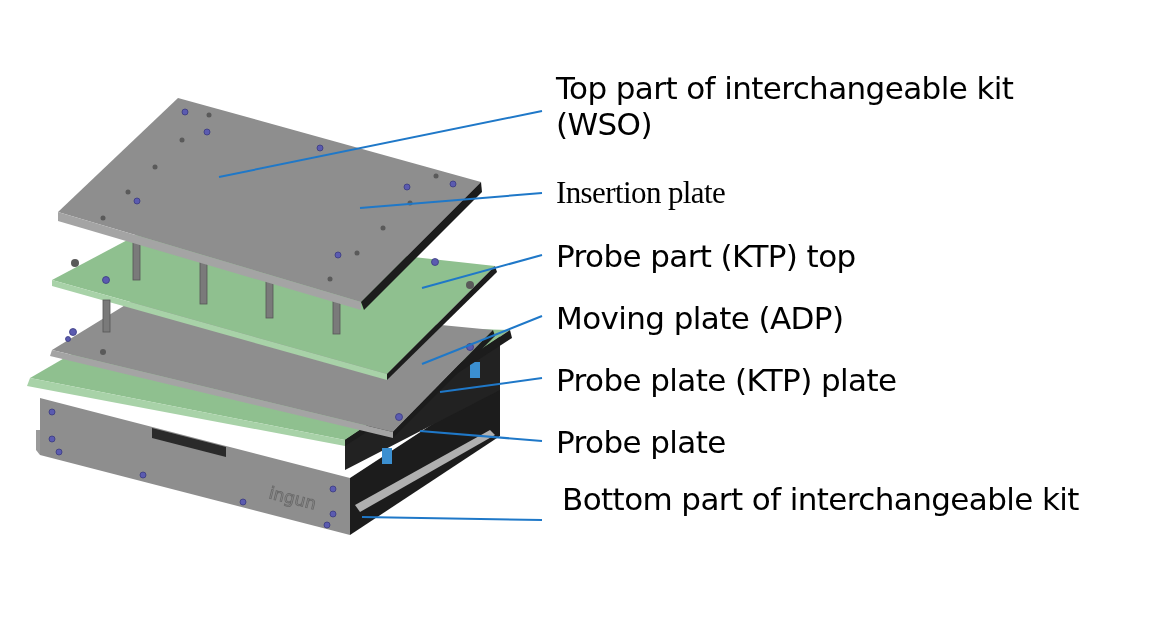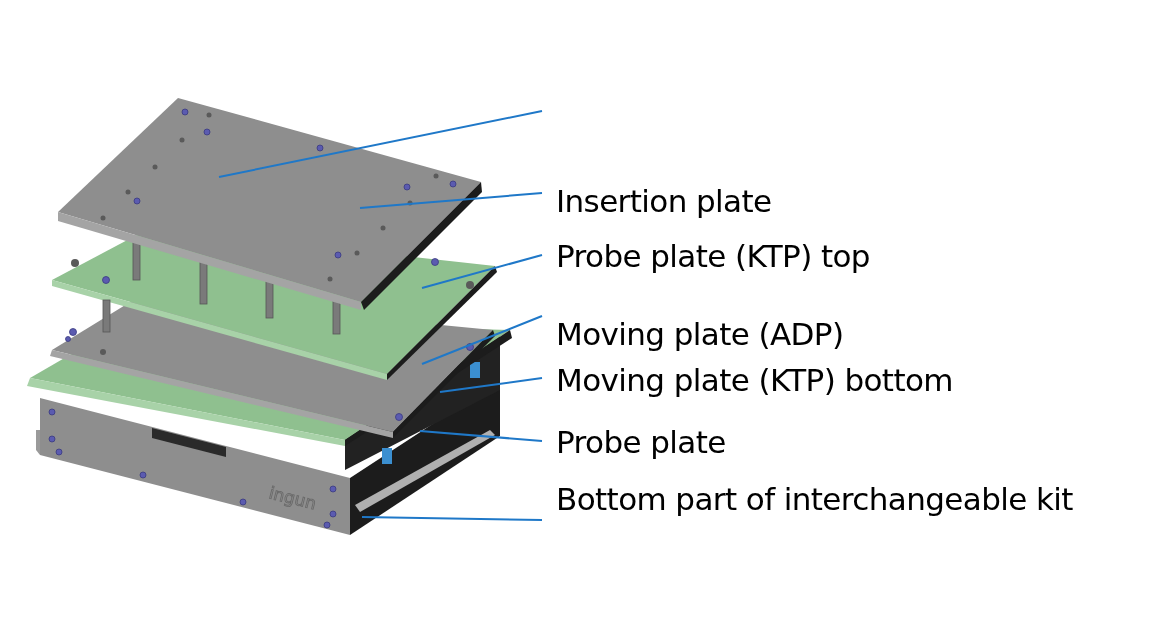--- a/index.html
+++ b/index.html
@@ -108,21 +108,25 @@
     <line class="leader" x1="219" y1="177" x2="542" y2="111"></line>
     <line class="leader" x1="360" y1="208" x2="542" y2="193"></line>
     <line class="leader" x1="422" y1="288" x2="542" y2="255"></line>
     <line class="leader" x1="422" y1="364" x2="542" y2="316"></line>
     <line class="leader" x1="440" y1="392" x2="542" y2="378"></line>
     <line class="leader" x1="420" y1="431" x2="542" y2="441"></line>
     <line class="leader" x1="362" y1="517" x2="542" y2="520"></line>
   </g>
 </svg>
 
-<div class="label" style="top:183px;">Insertion plate</div>
-<div class="label" style="top:238px;">Probe plate (KTP) top</div>
-<div class="label" style="top:300px;margin-top:16px;">Moving plate (ADP)</div>
-<div class="label" style="top:362px;">Moving plate (KTP) bottom</div>
+<div class="label" style="top:70px;">
+  <div>Top part of interchangeable kit</div>
+  <div>(WSO)</div>
+</div>
+<div class="label" style="top:175px;font-family:Liberation Serif, serif;">Insertion plate</div>
+<div class="label" style="top:238px;">Probe part (KTP) top</div>
+<div class="label" style="top:300px;">Moving plate (ADP)</div>
+<div class="label" style="top:362px;">Probe plate (KTP) plate</div>
 <div class="label" style="top:424px;">Probe plate</div>
-<div class="label" style="top:481px;">
+<div class="label" style="top:481px;margin-left:6px;">
   <div>Bottom part of interchangeable kit</div>
 </div>
 </div>
 
 </body></html>

